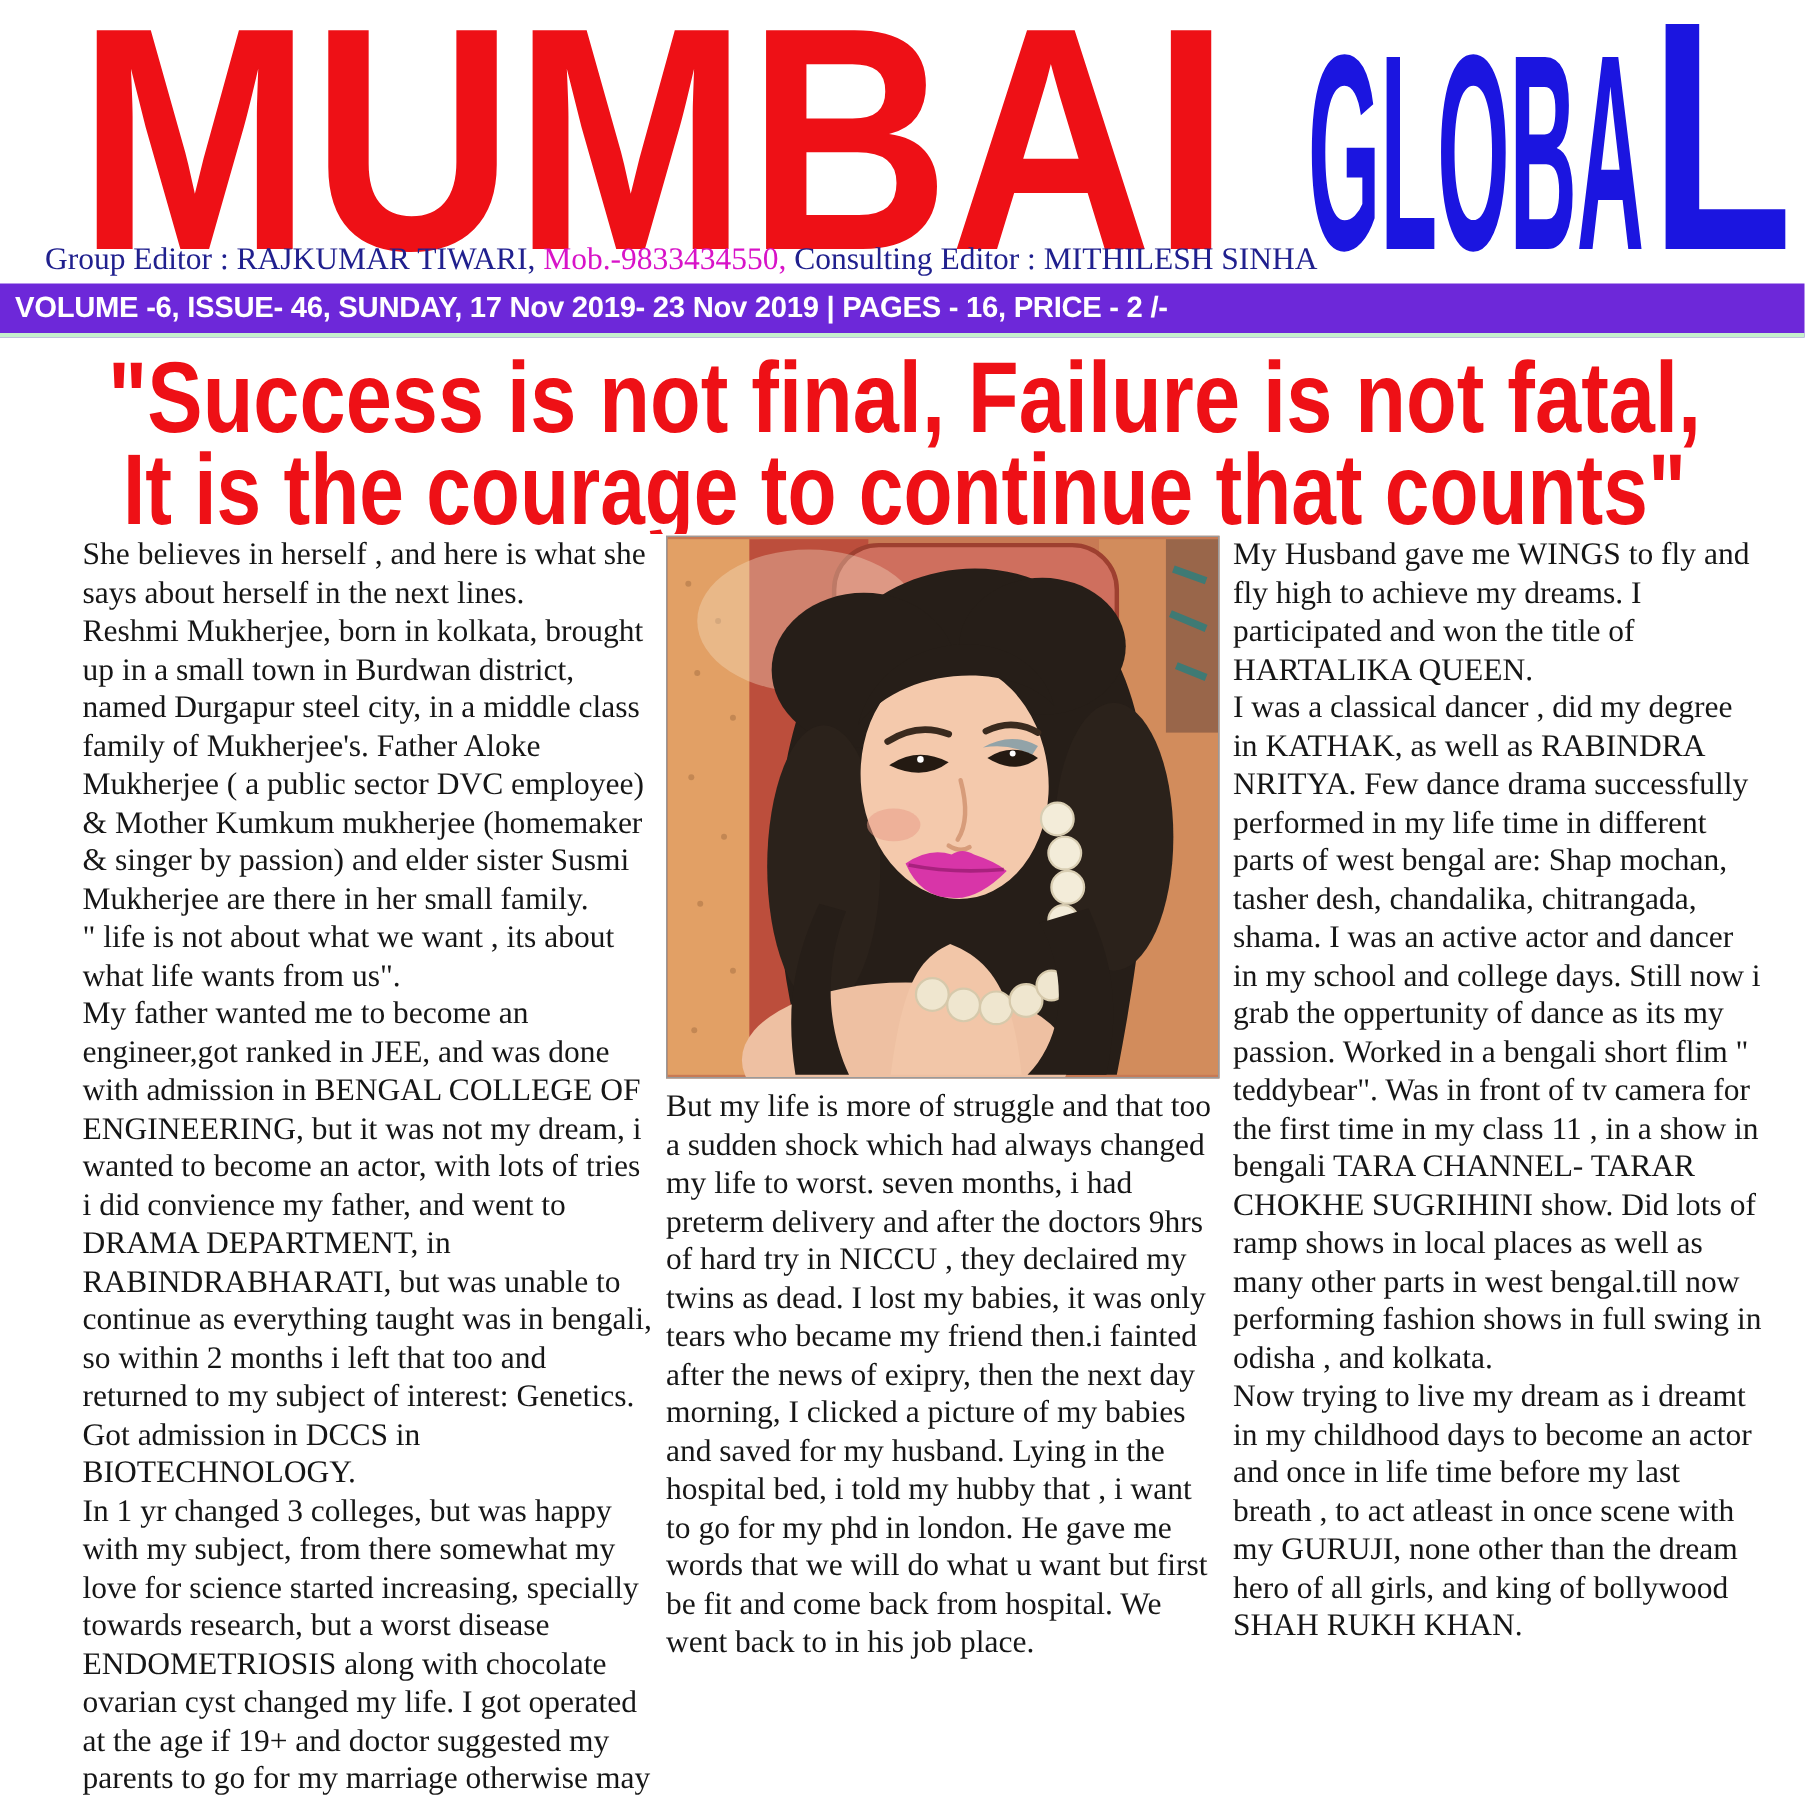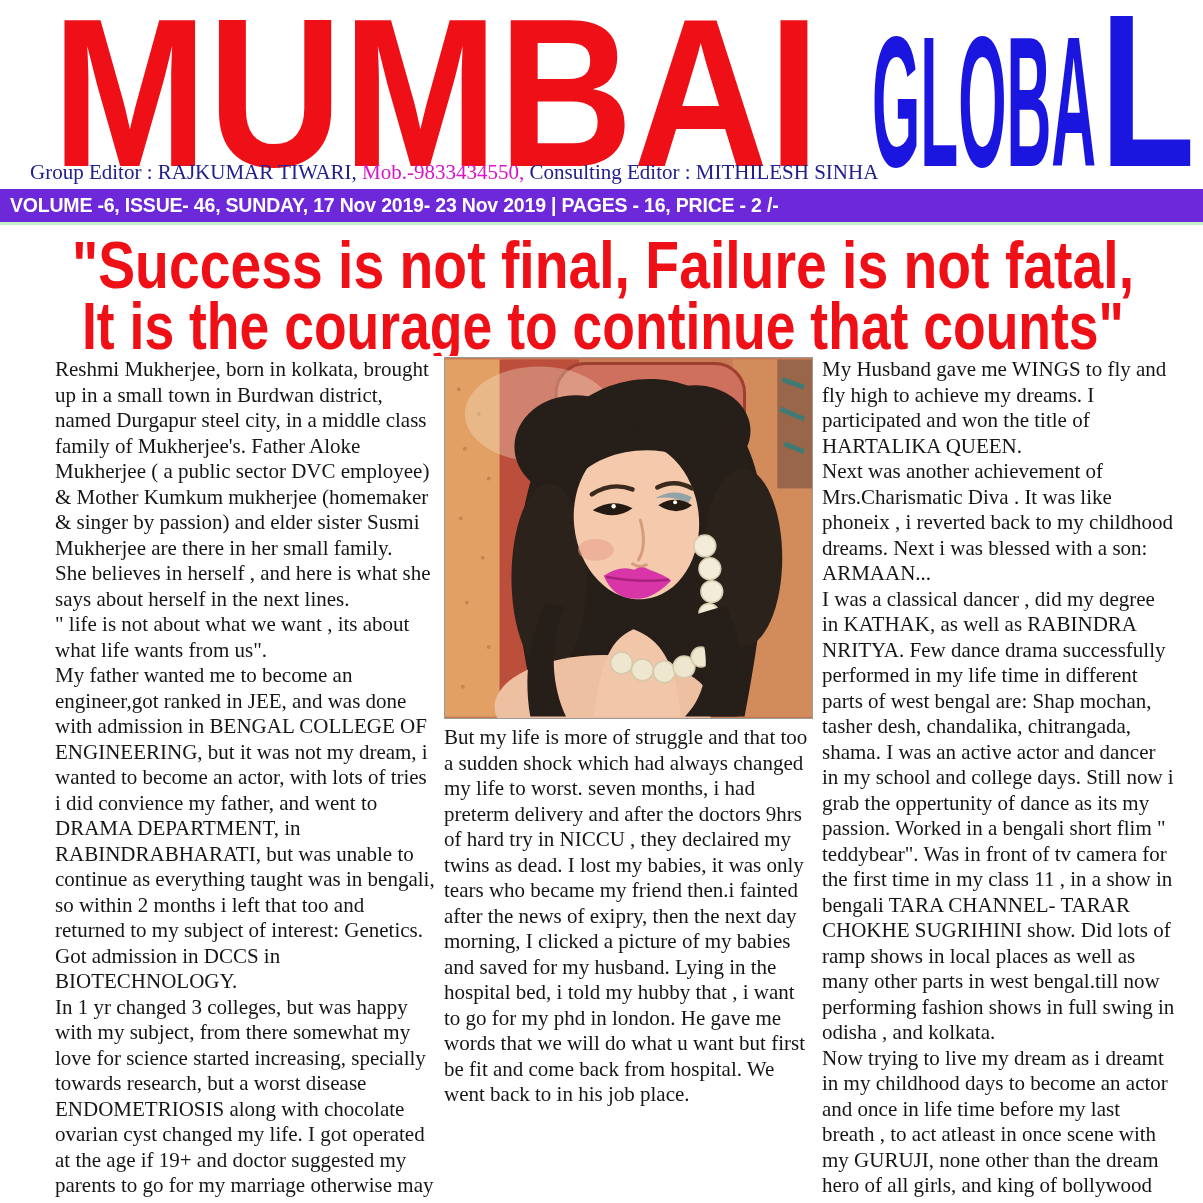--- a/index.html
+++ b/index.html
@@ -72,22 +72,22 @@
 <div class="band" id="headline">
   <svg width="1203" height="128" viewBox="0 0 1203 128">
     <text x="72" y="60" font-family="Liberation Sans, sans-serif" font-weight="bold" font-size="67" fill="#ee1016" textLength="1062" lengthAdjust="spacingAndGlyphs">"Success is not final, Failure is not fatal,</text>
     <text x="82" y="121" font-family="Liberation Sans, sans-serif" font-weight="bold" font-size="67" fill="#ee1016" textLength="1042" lengthAdjust="spacingAndGlyphs">It is the courage to continue that counts"</text>
   </svg>
 </div>
 
 <div id="columns">
 
   <div class="col" id="col1">
+    <p>She believes in herself , and here is what she says about herself in the next lines.</p>
     <p>Reshmi Mukherjee, born in kolkata, brought up in a small town in Burdwan district, named Durgapur steel city, in a middle class family of Mukherjee's. Father    Aloke Mukherjee ( a public sector DVC employee) &amp; Mother Kumkum mukherjee (homemaker &amp; singer by passion) and elder sister Susmi Mukherjee are there in her small family.</p>
-    <p>She believes in herself , and here is what she says about herself in the next lines.</p>
     <p>" life is not  about what we want , its about what life wants from us".</p>
     <p>My father wanted me to become an engineer,got ranked in JEE, and was done with admission in BENGAL COLLEGE OF ENGINEERING, but it was not my dream, i wanted to become an actor, with lots of tries i did convience my father, and went to DRAMA DEPARTMENT, in RABINDRABHARATI, but was unable to continue as everything taught was in bengali, so within 2 months i left that too and returned to my subject of interest: Genetics. Got admission in DCCS in BIOTECHNOLOGY.</p>
     <p>In 1 yr changed 3 colleges, but was happy with my subject, from there somewhat my love for science started increasing, specially towards research, but a worst disease ENDOMETRIOSIS along with chocolate ovarian cyst changed my life. I got operated at the age if 19+  and doctor suggested my parents to go for my marriage otherwise may be i will not be able to conceive. i struggled a lot with my health but never lost hope, scoring a good percentage opted for M.Sc Biotech in Bangalore University, and topped there in college with an aggregate percentage of 79.8%</p>
   </div>
 
   <div class="col" id="col2">
     <div id="photo-frame">
       <svg width="367" height="360" viewBox="0 0 370 360">
 
         <rect x="0" y="0" width="370" height="360" fill="#c87a54"></rect>
@@ -159,19 +159,18 @@
         <path d="M250,258 C272,298 264,338 242,360 L295,360 C305,310 298,282 283,248 Z" fill="#261e18"></path>
         <path d="M120,250 C104,290 108,330 122,360 L86,360 C78,310 88,275 102,245 Z" fill="#261e18"></path>
       </svg>
     </div>
     <p>But my life is more of struggle and that too a sudden shock which had always changed my life to worst. seven months, i had preterm delivery and after the doctors 9hrs of hard try in NICCU , they declaired my twins as dead. I lost my babies, it was only tears who became my friend then.i fainted after the news of exipry, then the next day morning, I clicked a picture of my babies and saved for my husband. Lying in the hospital bed, i told my hubby that , i want to go for my phd in london. He gave me words that we will do what u want but first be fit and come back from hospital. We went back to in his job place.</p>
 
   </div>
 
   <div class="col" id="col3">
     <p>My Husband gave me WINGS  to fly and fly high to achieve my dreams. I participated and won the title of HARTALIKA QUEEN.</p>
-    <p>Next was another achievement of Mrs.Charismatic Diva . It was like phoneix , i reverted back to my childhood dreams. Next i was blessed with a son: ARMAAN...</p>
     <p>I was a classical dancer , did my degree in KATHAK, as well as RABINDRA NRITYA. Few dance drama successfully performed in my life time in different parts of west bengal are: Shap mochan, tasher desh, chandalika, chitrangada, shama. I was an active actor and dancer in my school and college days. Still now i grab the oppertunity of dance as its my passion. Worked in a bengali short flim " teddybear". Was in front of tv camera for the first time in my class 11 , in a show in bengali TARA CHANNEL- TARAR CHOKHE SUGRIHINI show. Did lots of ramp shows in local places as well as many other parts in west bengal.till now performing fashion shows in full swing in odisha , and kolkata.</p>
     <p>Now trying to live my dream as i dreamt in my childhood days to become an actor and once in life time before my last breath , to act atleast in once scene with my GURUJI, none other than the dream hero of all girls, and king of bollywood SHAH RUKH KHAN.</p>
 
   </div>
 
 </div>
 
 </body></html>

